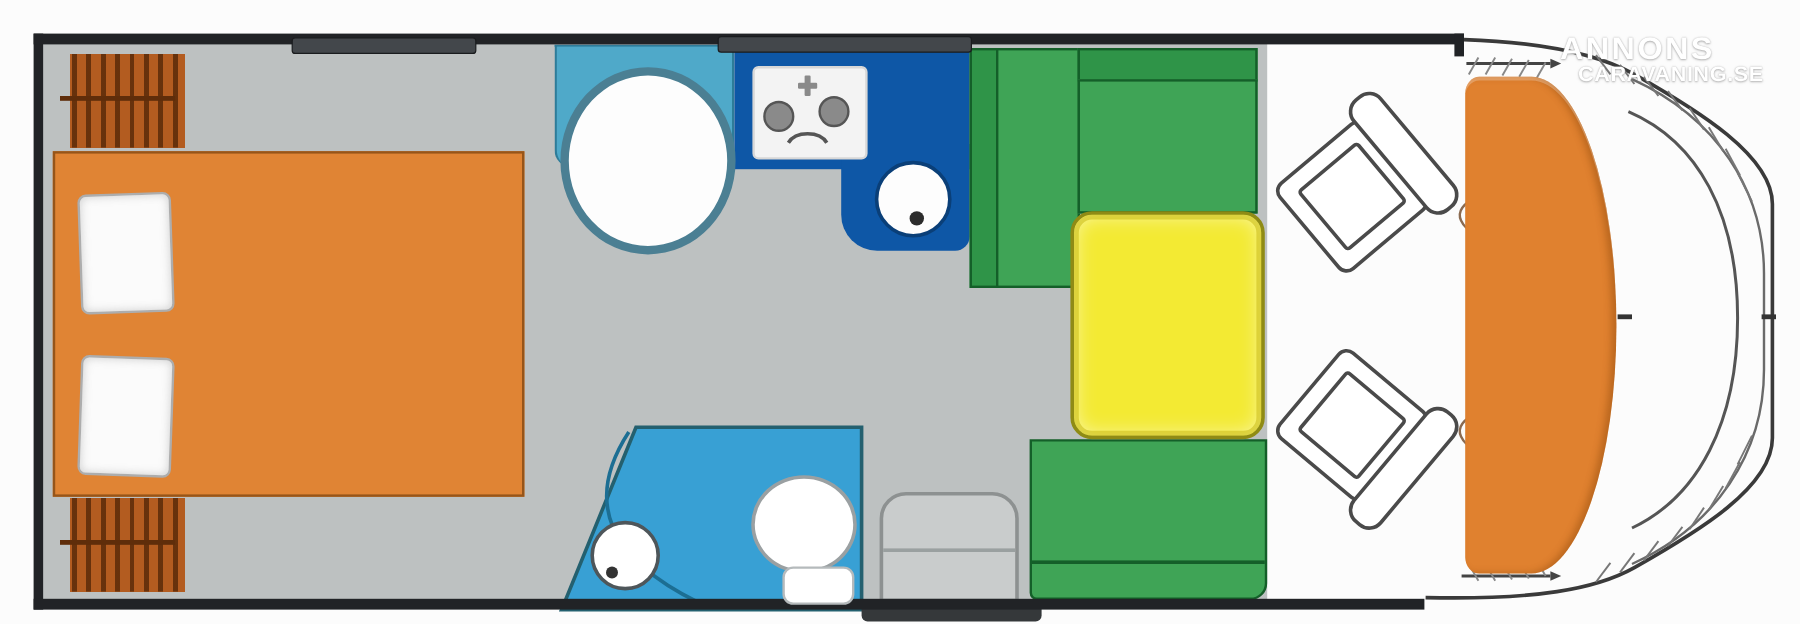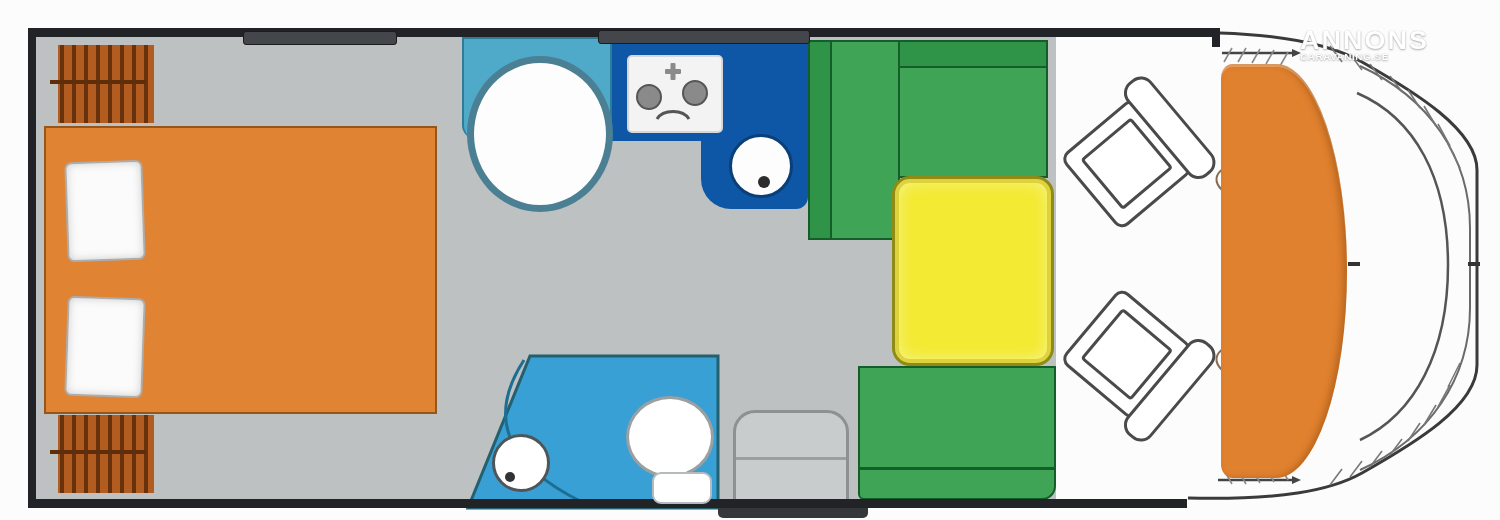--- a/index.html
+++ b/index.html
@@ -67,21 +67,21 @@
   .seat-cushion{width:96px;height:96px;background:#fff;border:3px solid #4a4a4a;border-radius:10px;
                 display:flex;align-items:center;justify-content:center;box-sizing:border-box;}
   .seat-inner{width:60px;height:60px;border:3px solid #4a4a4a;border-radius:4px;background:#fff;}
   .seat-back{width:32px;height:122px;background:#fff;border:3px solid #4a4a4a;border-radius:14px;
              margin-left:-8px;box-sizing:border-box;}
 
   
   .watermark{position:absolute;left:1300px;top:27px;z-index:9;color:#fff;font-weight:900;line-height:1;
              text-shadow:0 1px 2px rgba(120,120,120,.55), 0 0 1px rgba(140,140,140,.6);transform:scaleY(.96);}
   .watermark .l1{font-size:27px;letter-spacing:2px;}
-  .watermark .l2{font-size:10px;letter-spacing:.5px;margin-top:-1px;}
+  .watermark .l2{font-size:18px;letter-spacing:.5px;margin-top:-1px;margin-left:15px;}
 
   svg{position:absolute;overflow:visible;}
 </style>
 </head>
 <body>
 
 <div class="stage">
 
   <div class="floor" style="background-color: rgb(189, 193, 193);"></div>
 

